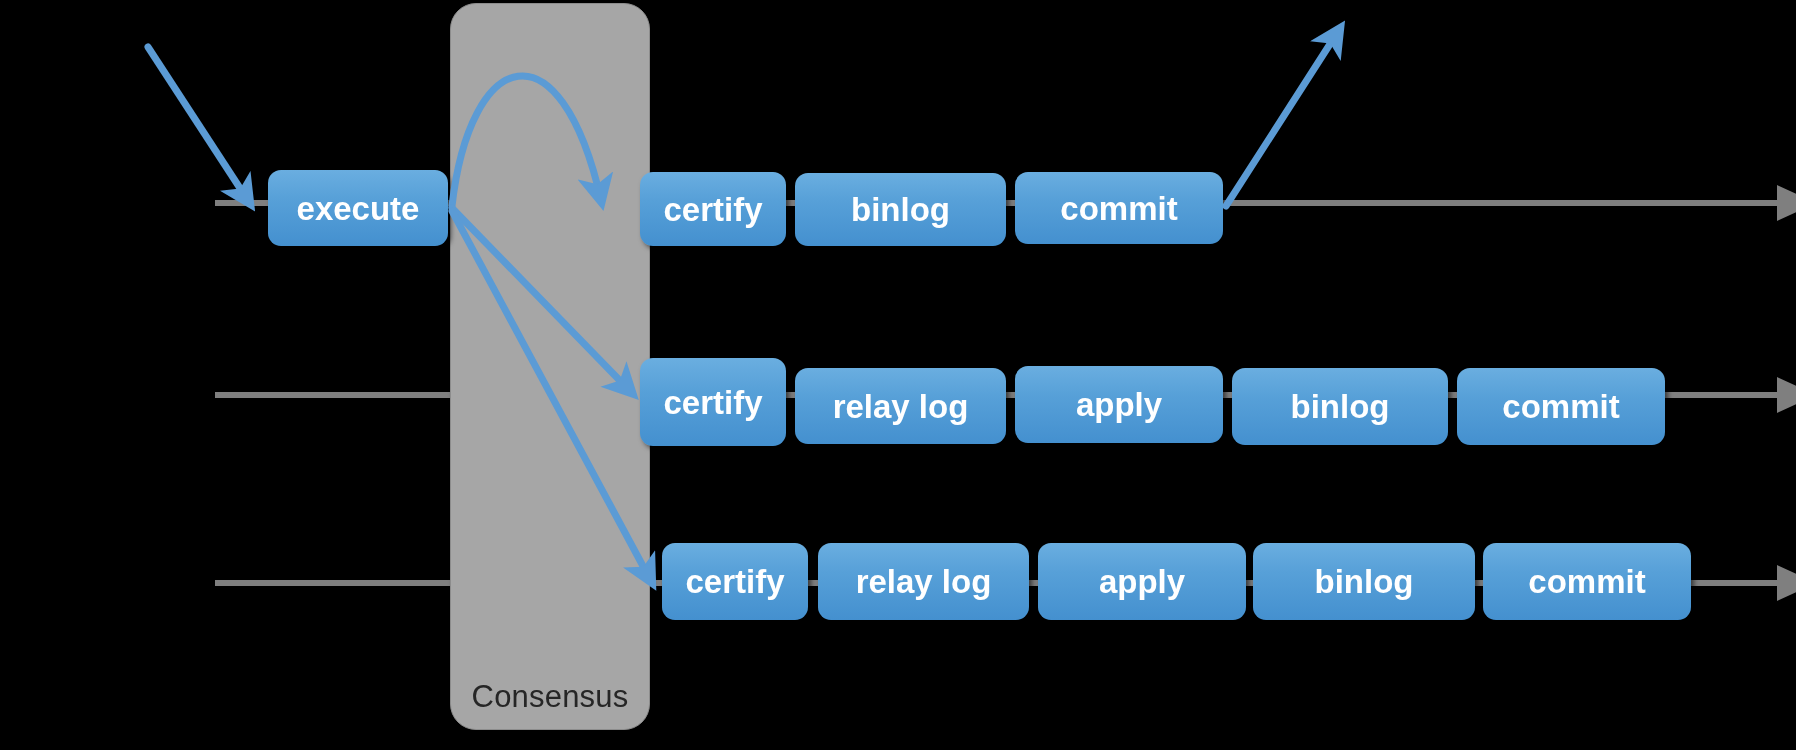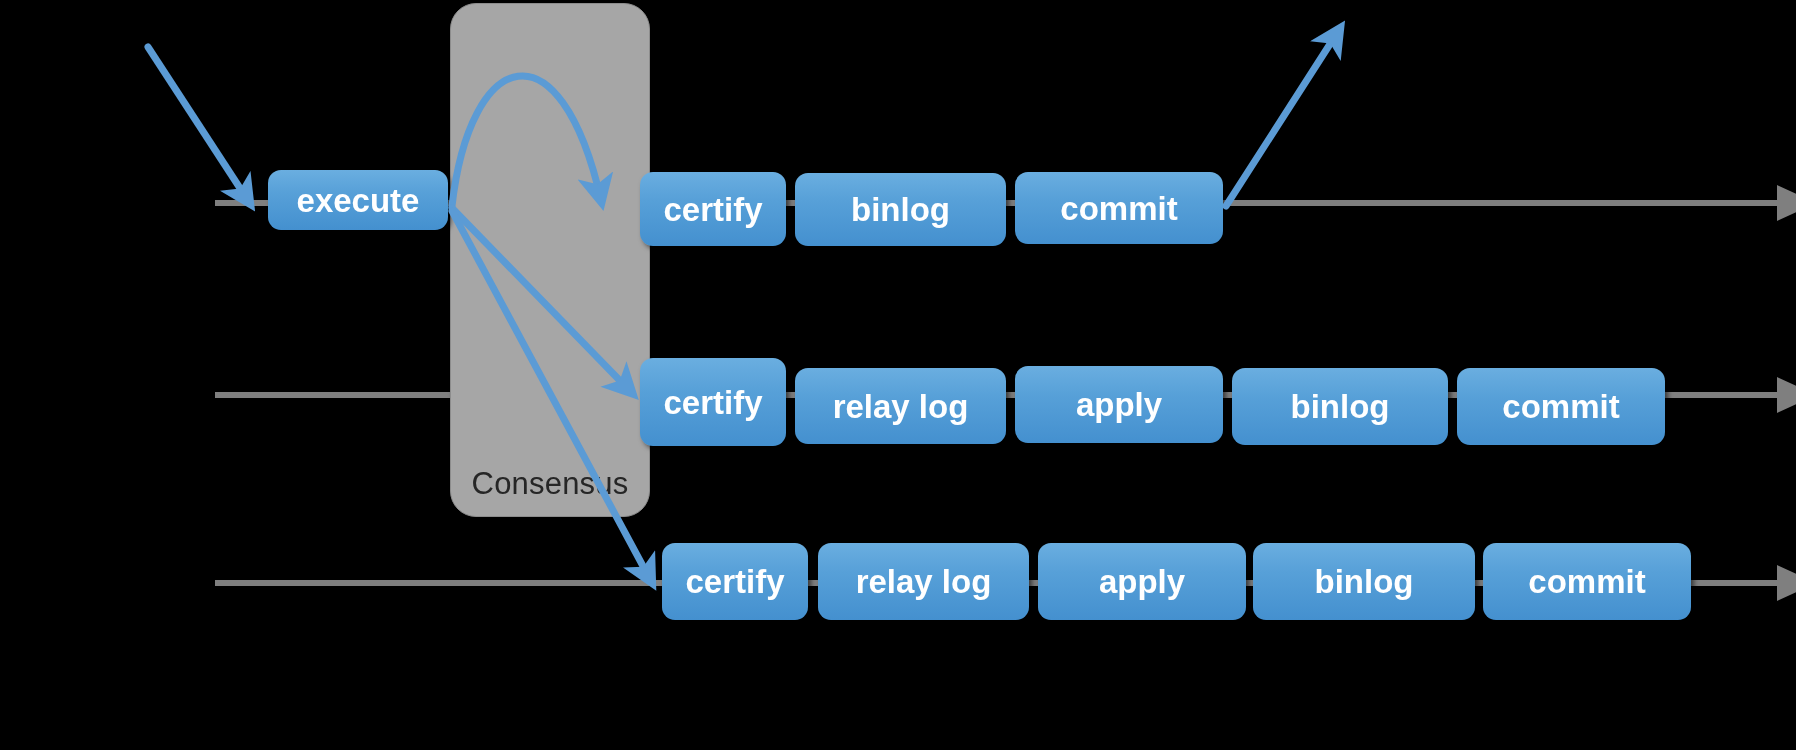--- a/index.html
+++ b/index.html
@@ -76,26 +76,26 @@
         <path d="M0,0 L6.5,3 L0,6 Z" fill="#7f7f7f"></path>
       </marker>
     </defs>
     <g id="timelines-group">
         <line x1="215" y1="203" x2="1790" y2="203" stroke="#7f7f7f" stroke-width="6" marker-end="url(#grayhead)"></line>
         <line x1="215" y1="395" x2="1790" y2="395" stroke="#7f7f7f" stroke-width="6" marker-end="url(#grayhead)"></line>
         <line x1="215" y1="583" x2="1790" y2="583" stroke="#7f7f7f" stroke-width="6" marker-end="url(#grayhead)"></line>
       </g>
   </svg>
 
-  <div class="consensus-box" style="left:450px; top:3px; width:200px; height:514px;">
+  <div class="consensus-box" style="left:450px; top:3px; width:200px; height:727px;">
     <div class="consensus-label">Consensus</div>
   </div>
 
   <div id="boxes-group">
-      <div class="stage-box" style="left: 268px; top: 170px; width: 180px; height: 60px;">
+      <div class="stage-box" style="left: 268px; top: 170px; width: 180px; height: 76px;">
         <span>execute</span>
       </div>
       <div class="stage-box" style="left: 640px; top: 172px; width: 146px; height: 74px;">
         <span>certify</span>
       </div>
       <div class="stage-box" style="left: 795px; top: 173px; width: 211px; height: 73px;">
         <span>binlog</span>
       </div>
       <div class="stage-box" style="left: 1015px; top: 172px; width: 208px; height: 72px;">
         <span>commit</span>

